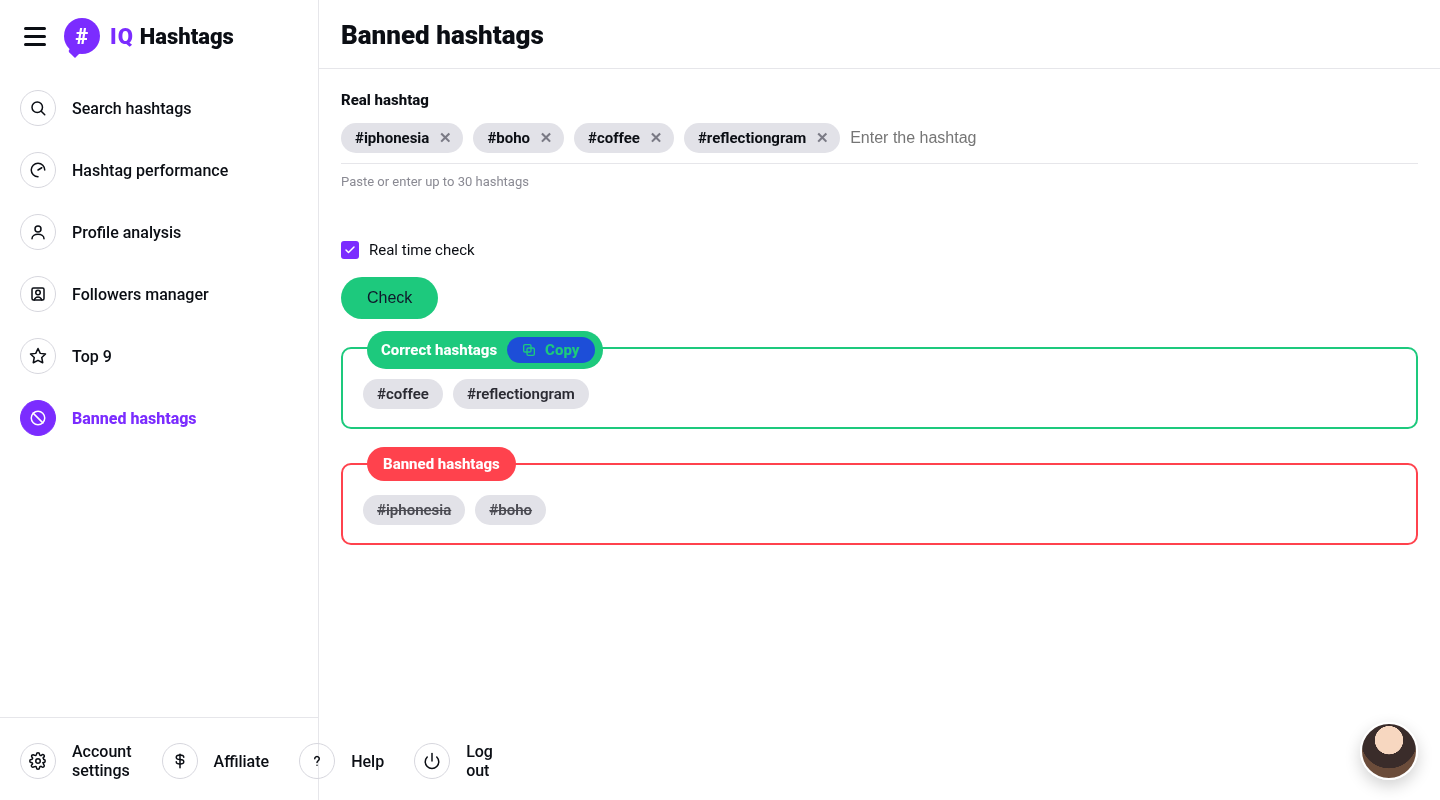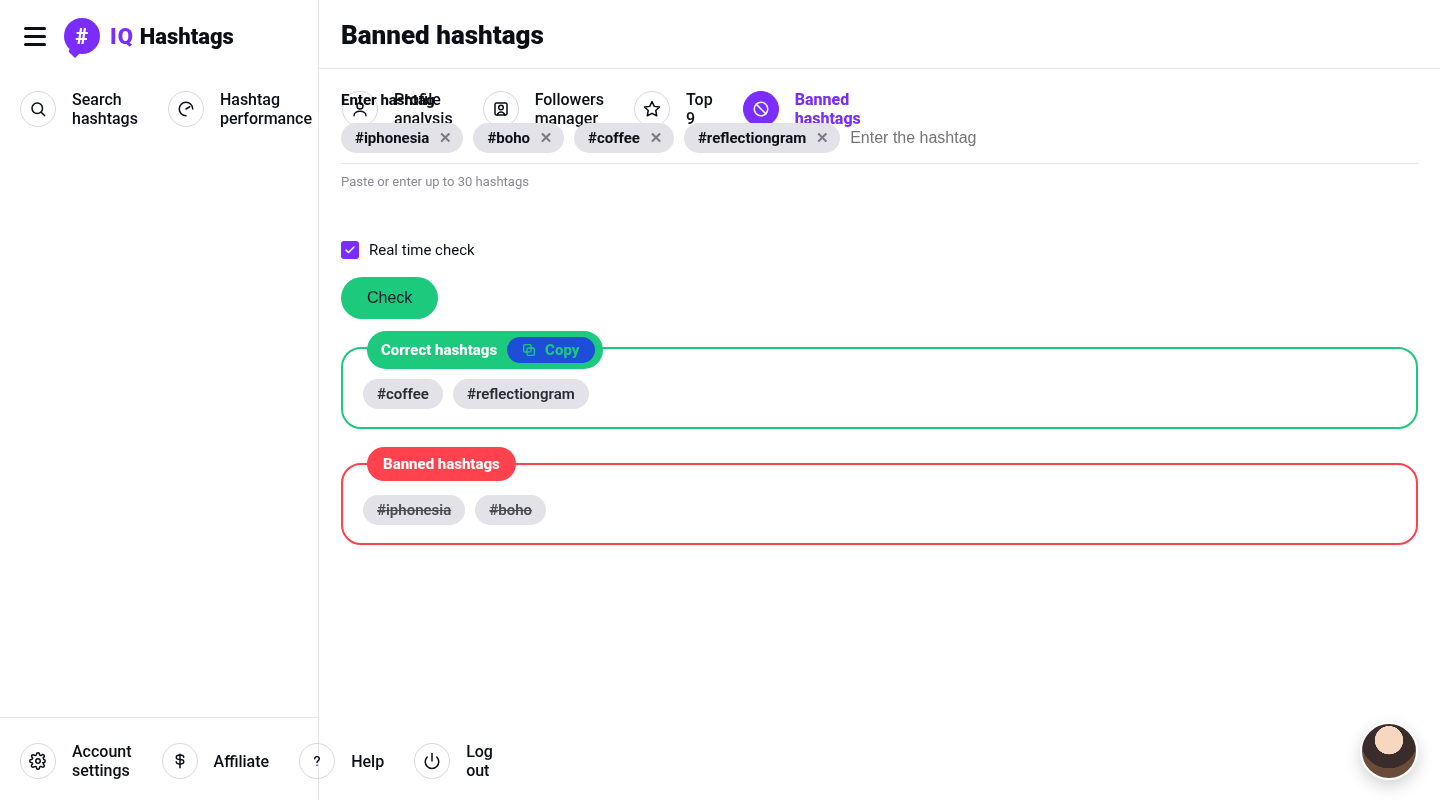--- a/index.html
+++ b/index.html
@@ -54,21 +54,21 @@
     position: absolute;
     bottom: -2px; left: 6px;
     width: 10px; height: 10px;
     background: #7B2CFF;
     transform: rotate(45deg);
     border-bottom-left-radius: 2px;
   }
   .brand-text { display: inline-flex; align-items: baseline; gap: 6px; font-weight: 900; font-size: 22px; text-align: center; }
   .brand-text .iq { color: #7B2CFF; letter-spacing: 1px; }
   .brand-text .hash { color: #0b0e14; }
-  .nav { padding: 0 12px; display: flex; flex-direction: row; gap: 14px; margin-top: 6px; }
+  .nav { padding: 0 12px; display: flex; flex-direction: column; gap: 14px; margin-top: 6px; }
   .nav-item {
     display: flex; align-items: center; gap: 16px;
     padding: 6px 8px;
     border-radius: 10px;
     cursor: pointer;
     color: #0b0e14;
     font-size: 16px;
     font-weight: 500;
   }
   .nav-item .icon-circ {
@@ -119,21 +119,21 @@
     width: 18px; height: 18px; border-radius: 3px; background: #7B2CFF;
     display: inline-flex; align-items: center; justify-content: center; cursor: pointer;
   }
   .checkbox svg { width: 12px; height: 12px; }
   .check-btn {
     background: #1DC97D; color: #0f172a; border: none; border-radius: 999px;
     padding: 12px 26px; font-size: 16px; font-weight: 400; cursor: pointer;
     margin-bottom: 28px;
   }
   .panel {
-    position: relative; border: 2px solid; border-radius: 20px; padding: 30px 20px 18px 20px; margin-bottom: 34px;
+    position: relative; border: 2px solid; border-radius: 10px; padding: 30px 20px 18px 20px; margin-bottom: 34px;
   }
   .panel.correct { border-color: #1DC97D; }
   .panel.banned  { border-color: #FF424D; }
   .panel .header-pill {
     position: absolute; top: -18px; left: 24px;
     display: inline-flex; align-items: center; gap: 10px;
     color: #fff; border-radius: 999px; padding: 6px 8px 6px 14px; font-weight: 800; font-size: 15px;
   }
   .panel.correct .header-pill { background: #1DC97D; }
   .panel.banned  .header-pill { background: #FF424D; padding: 8px 16px; }
@@ -277,21 +277,21 @@
         </span>
         <span>Log out</span>
       </div>
     </nav>
   </aside>
 
   <main class="main">
     <div class="page-header">Banned hashtags</div>
 
     <div class="content">
-      <div class="label">Enter hashtag</div>
+      <div class="label">Real hashtag</div>
 
       <div class="chip-row">
         <span class="chip">
           <span>#iphonesia</span>
           <span class="x">✕</span>
         </span>
         <span class="chip">
           <span>#boho</span>
           <span class="x">✕</span>
         </span>

